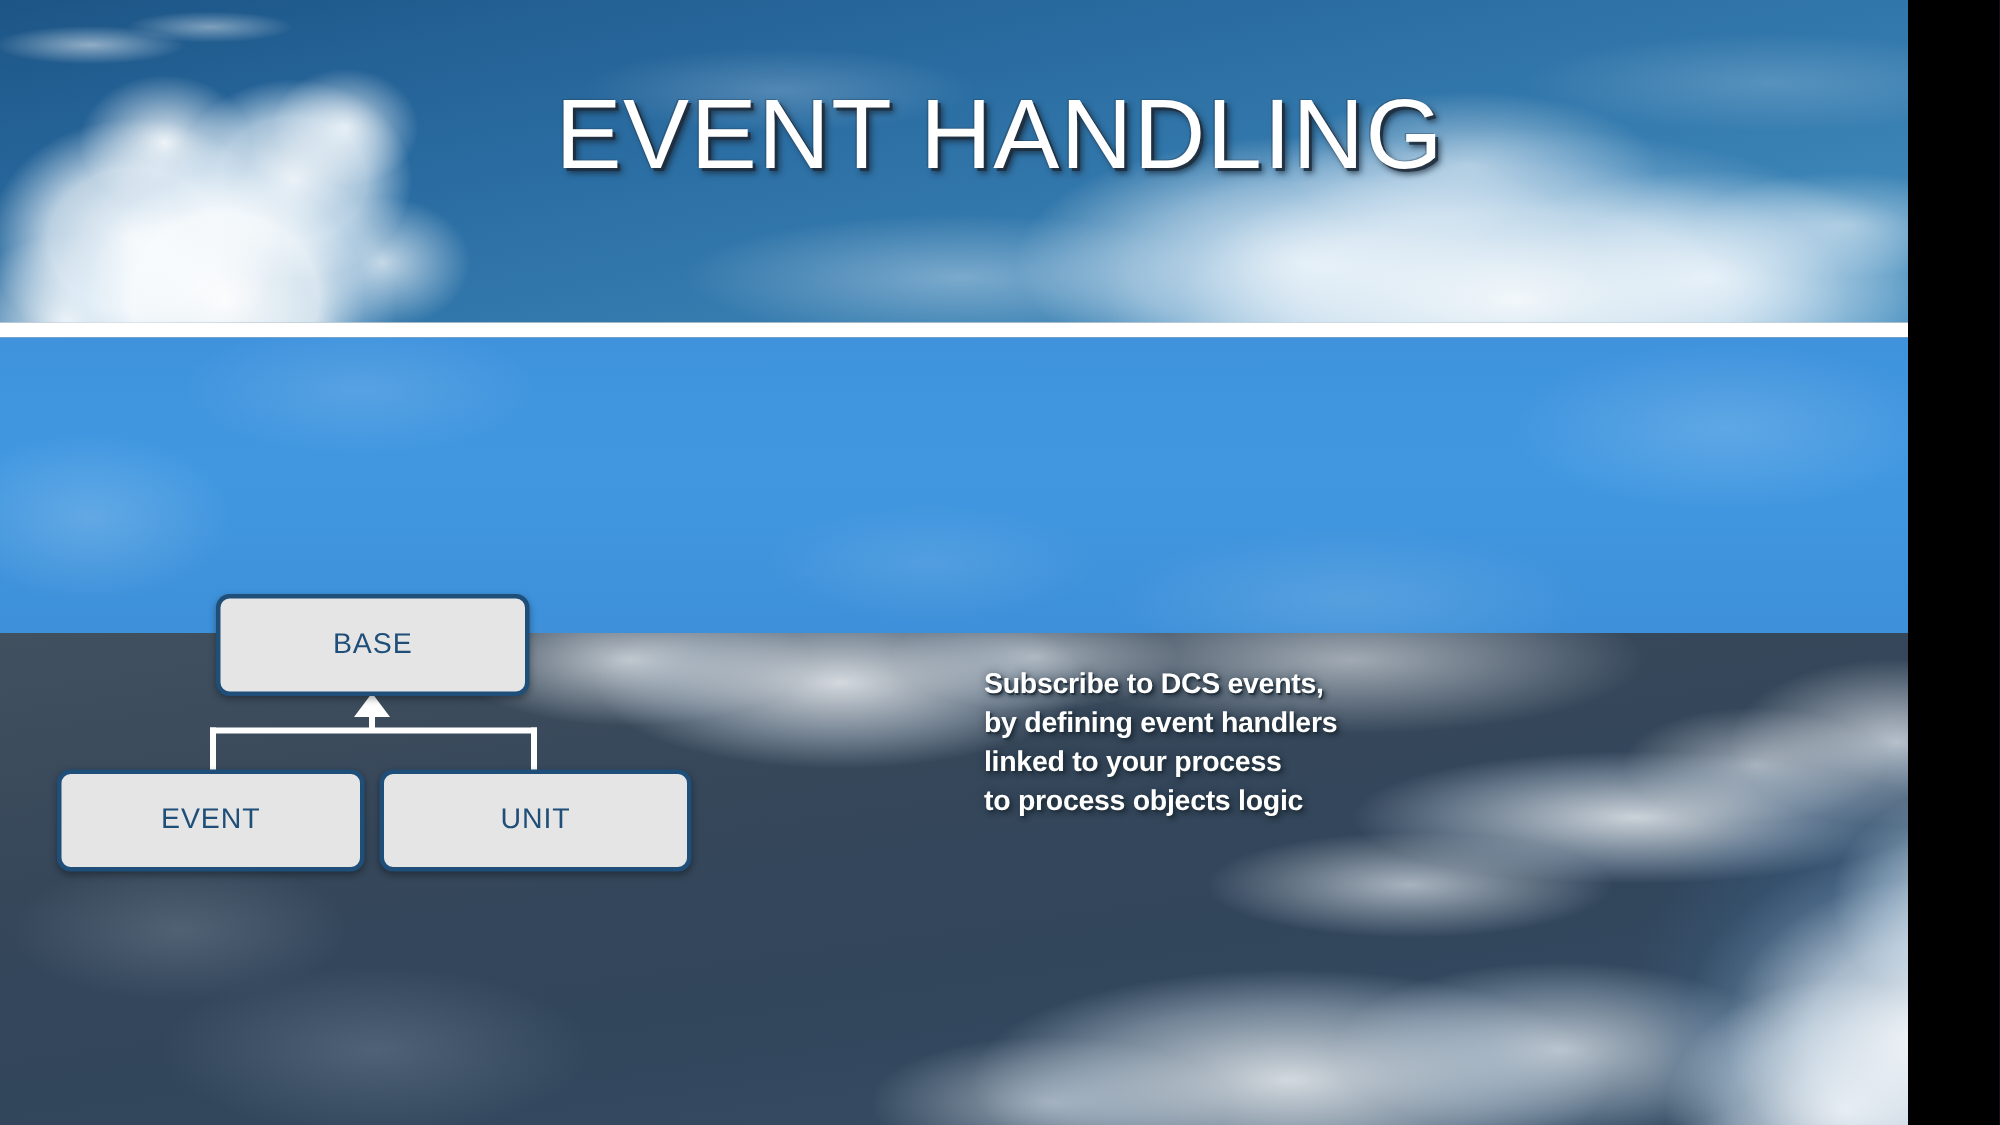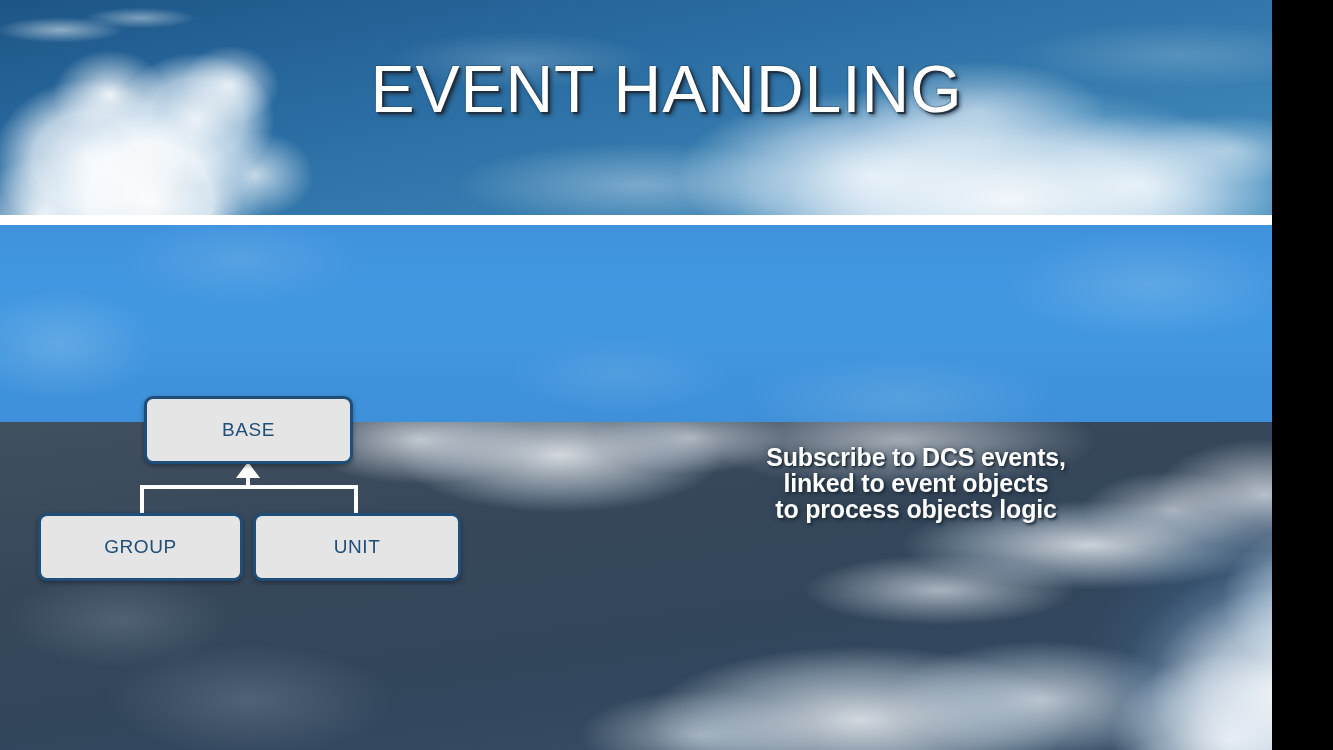--- a/index.html
+++ b/index.html
@@ -122,23 +122,23 @@
       -1px -1px 0 rgba(40,60,80,0.35);
     white-space: nowrap;
   }
 
   
   .subtitle {
     position: absolute;
     right: 96px;
     top: 444px;
     width: 520px;
-    text-align: center;
+    text-align: left;
     color: #ffffff;
-    font-size: 25px;
+    font-size: 19px;
     font-weight: bold;
     line-height: 26px;
     letter-spacing: -0.2px;
     text-shadow:
       1px 1px 0 rgba(35,50,62,0.9),
       2px 2px 3px rgba(25,40,52,0.8),
       0 0 6px rgba(30,45,58,0.5);
   }
   .subtitle div { white-space: nowrap; }
 
@@ -194,38 +194,39 @@
 
   <div class="bg-top"></div>
 
   <div class="divider"></div>
 
   <div class="banner"></div>
   <div class="banner-title">EVENT HANDLING</div>
 
   <div class="subtitle">
     <div>Subscribe to DCS events,</div>
-    <div>linked to event objects</div>
+    <div>by defining event handlers</div>
+    <div>linked to your process</div>
     <div>to process objects logic</div>
   </div>
 
   <div class="diagram">
 
     <div class="conn conn-h"></div>
     <div class="conn conn-v-l"></div>
     <div class="conn conn-v-r"></div>
     <div class="conn conn-stem"></div>
     <div class="arrowhead"></div>
 
     <div class="node node-base">
       <span>BASE</span>
     </div>
 
     <div class="node node-unit">
-      <span>GROUP</span>
+      <span>EVENT</span>
     </div>
 
     <div class="node node-group">
       <span>UNIT</span>
     </div>
 
   </div>
 
 </div>
 

